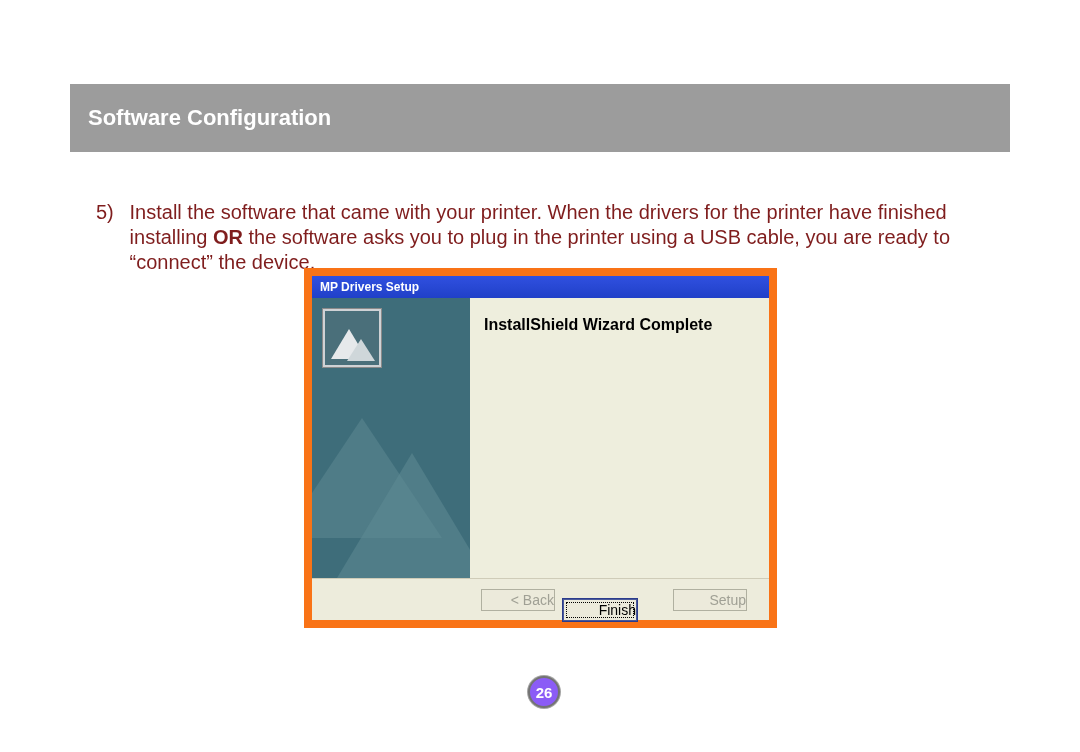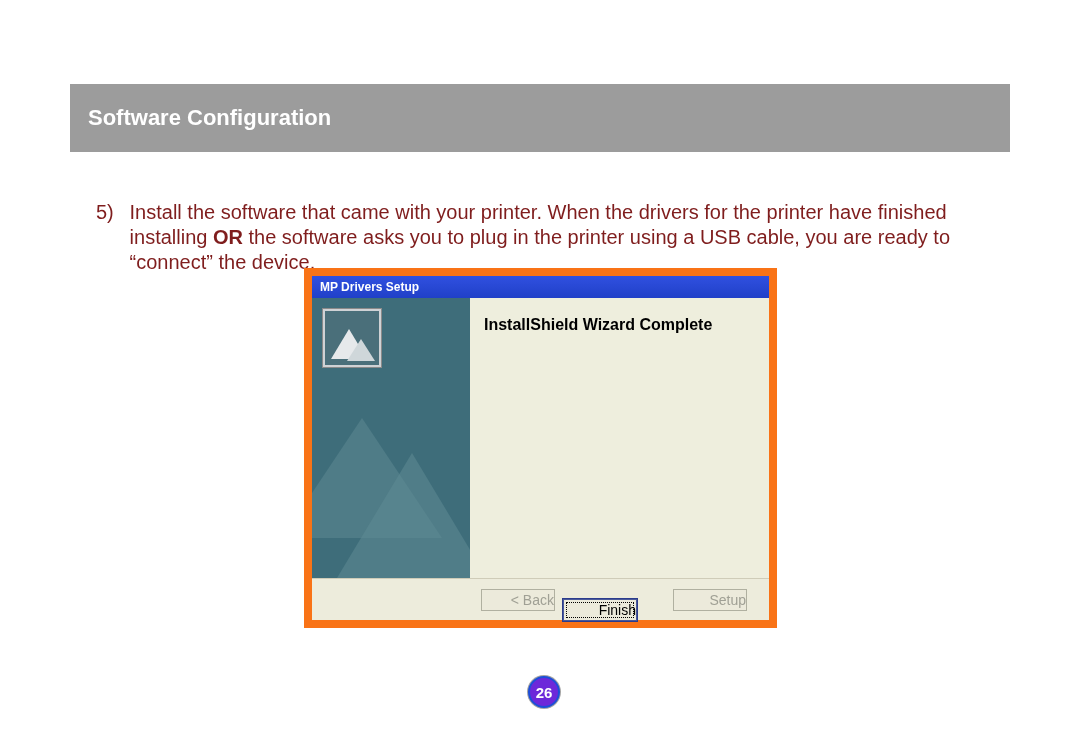--- a/index.html
+++ b/index.html
@@ -208,28 +208,28 @@
   .cancel-spacer {
     width: 20px;
   }
   .page-number-badge {
     position: absolute;
     left: 528px;
     top: 676px;
     width: 28px;
     height: 28px;
     border-radius: 50%;
-    background: #6d28d9;
+    background: #8b5cf6;
     color: #ffffff;
     font-weight: bold;
     font-size: 15px;
     display: flex;
     align-items: center;
     justify-content: center;
-    border: 2px solid #1d4ed8;
+    border: 2px solid #737373;
     box-shadow: 0 0 0 1px #a4a4a4;
   }
 </style>
 </head>
 <body>
 
 <div class="page">
 
   <div class="header-bar">
     <span class="title">Software Configuration</span>

